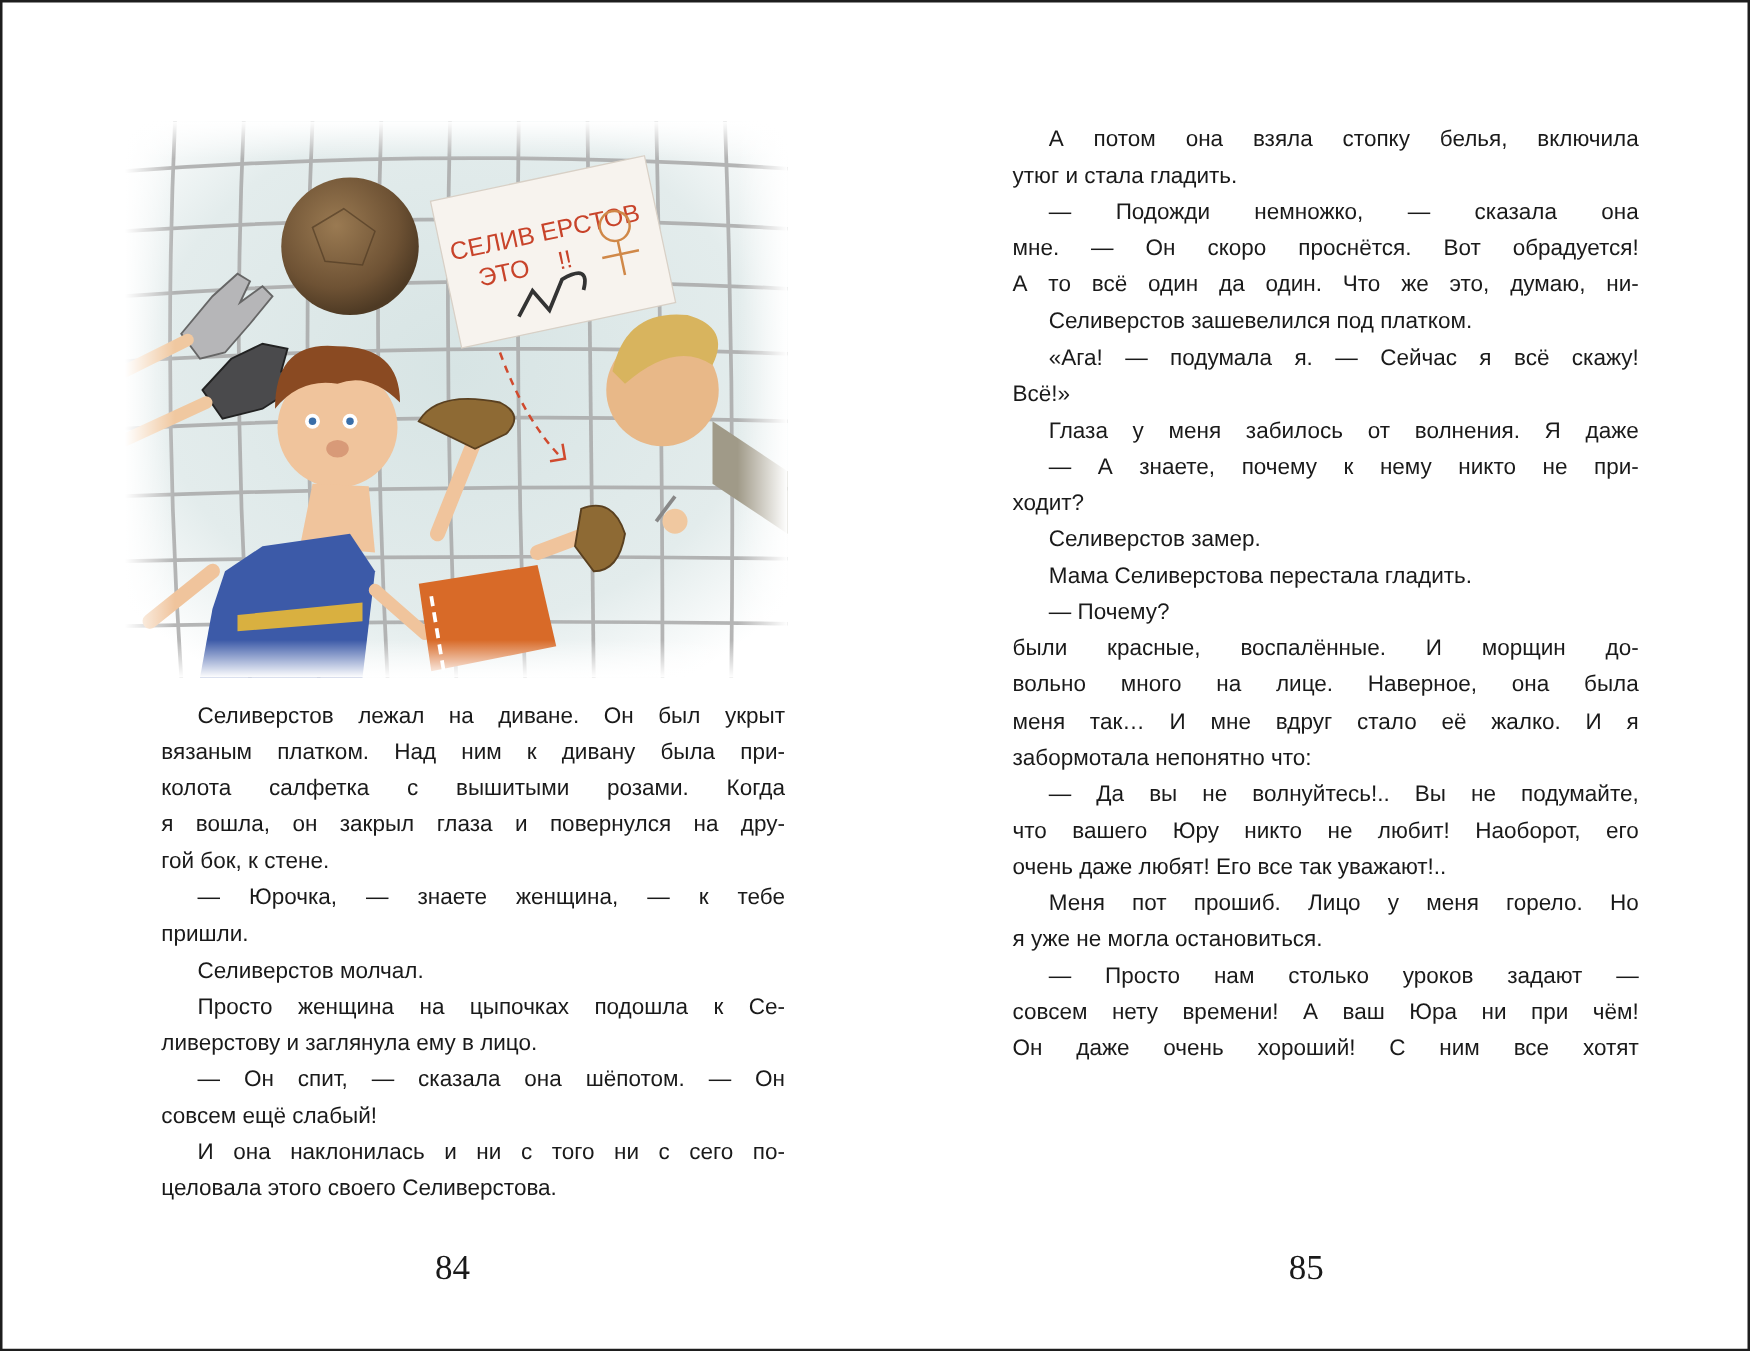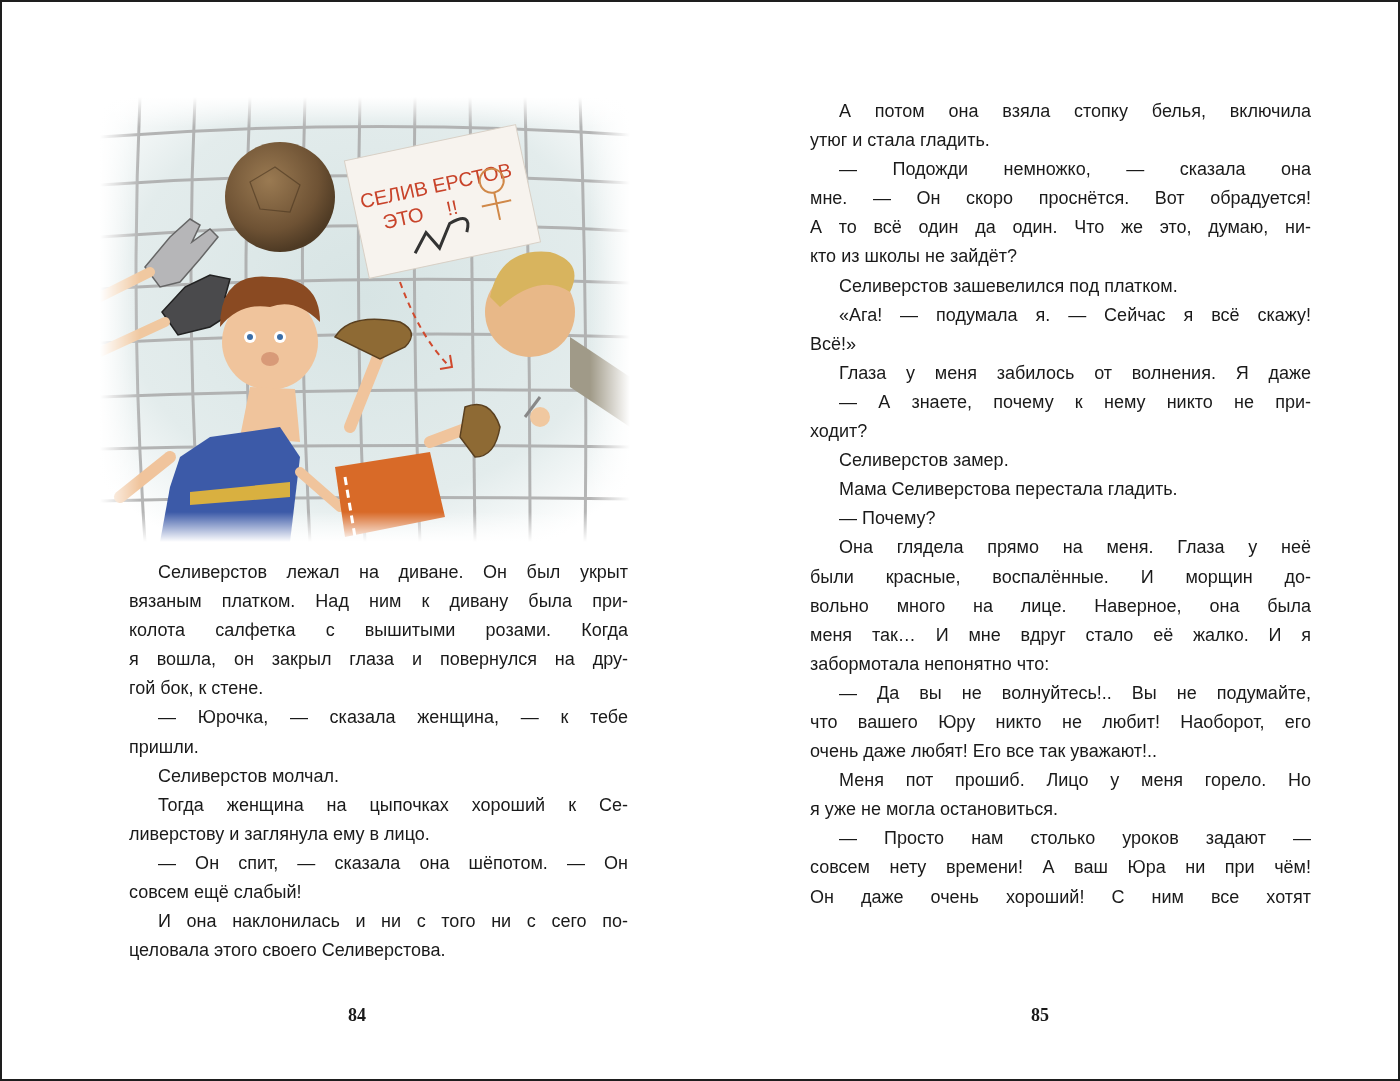--- a/index.html
+++ b/index.html
@@ -46,22 +46,22 @@
     text-align-last: justify;
     white-space: nowrap;
   }
   .text-block .line.last { text-align-last: left; }
   .text-block .line.first { padding-left: 29px; }
 
   .page-number {
     position: absolute;
     top: 995px;
     font-family: "Liberation Serif", "DejaVu Serif", serif;
-    font-weight: bold;
-    font-size: 18px;
+    font-weight: normal;
+    font-size: 28px;
     line-height: 36px;
     color: #1a1a1a;
   }
   .page-left .page-number { left: 346px; }
   .page-right .page-number { left: 331px; }
 </style>
 </head>
 <body>
 
 <div class="spread">
@@ -167,28 +167,28 @@
 
     <div class="text-block">
       <p>
         <span class="line first">Селиверстов лежал на диване. Он был укрыт</span>
         <span class="line">вязаным платком. Над ним к дивану была при-</span>
         <span class="line">колота салфетка с вышитыми розами. Когда</span>
         <span class="line">я вошла, он закрыл глаза и повернулся на дру-</span>
         <span class="line last">гой бок, к стене.</span>
       </p>
       <p>
-        <span class="line first">— Юрочка, — сказала женщина, — к тебе</span>
+        <span class="line first">— Юрочка, — знаете женщина, — к тебе</span>
         <span class="line last">пришли.</span>
       </p>
       <p>
         <span class="line first last">Селиверстов молчал.</span>
       </p>
       <p>
-        <span class="line first">Тогда женщина на цыпочках хороший к Се-</span>
+        <span class="line first">Просто женщина на цыпочках подошла к Се-</span>
         <span class="line last">ливерстову и заглянула ему в лицо.</span>
       </p>
       <p>
         <span class="line first">— Он спит, — сказала она шёпотом. — Он</span>
         <span class="line last">совсем ещё слабый!</span>
       </p>
       <p>
         <span class="line first">И она наклонилась и ни с того ни с сего по-</span>
         <span class="line last">целовала этого своего Селиверстова.</span>
       </p>
@@ -200,21 +200,20 @@
   <div class="page page-right">
     <div class="text-block">
       <p>
         <span class="line first">А потом она взяла стопку белья, включила</span>
         <span class="line last">утюг и стала гладить.</span>
       </p>
       <p>
         <span class="line first">— Подожди немножко, — сказала она</span>
         <span class="line">мне. — Он скоро проснётся. Вот обрадуется!</span>
         <span class="line">А то всё один да один. Что же это, думаю, ни-</span>
-        <span class="line last">кто из школы не зайдёт?</span>
       </p>
       <p>
         <span class="line first last">Селиверстов зашевелился под платком.</span>
       </p>
       <p>
         <span class="line first">«Ага! — подумала я. — Сейчас я всё скажу!</span>
         <span class="line last">Всё!»</span>
       </p>
       <p>
         <span class="line first">Глаза у меня забилось от волнения. Я даже</span>
@@ -226,21 +225,20 @@
       <p>
         <span class="line first last">Селиверстов замер.</span>
       </p>
       <p>
         <span class="line first last">Мама Селиверстова перестала гладить.</span>
       </p>
       <p>
         <span class="line first last">— Почему?</span>
       </p>
       <p>
-        <span class="line first">Она глядела прямо на меня. Глаза у неё</span>
         <span class="line">были красные, воспалённые. И морщин до-</span>
         <span class="line">вольно много на лице. Наверное, она была</span>
         <span class="line">меня так… И мне вдруг стало её жалко. И я</span>
         <span class="line last">забормотала непонятно что:</span>
       </p>
       <p>
         <span class="line first">— Да вы не волнуйтесь!.. Вы не подумайте,</span>
         <span class="line">что вашего Юру никто не любит! Наоборот, его</span>
         <span class="line last">очень даже любят! Его все так уважают!..</span>
       </p>

